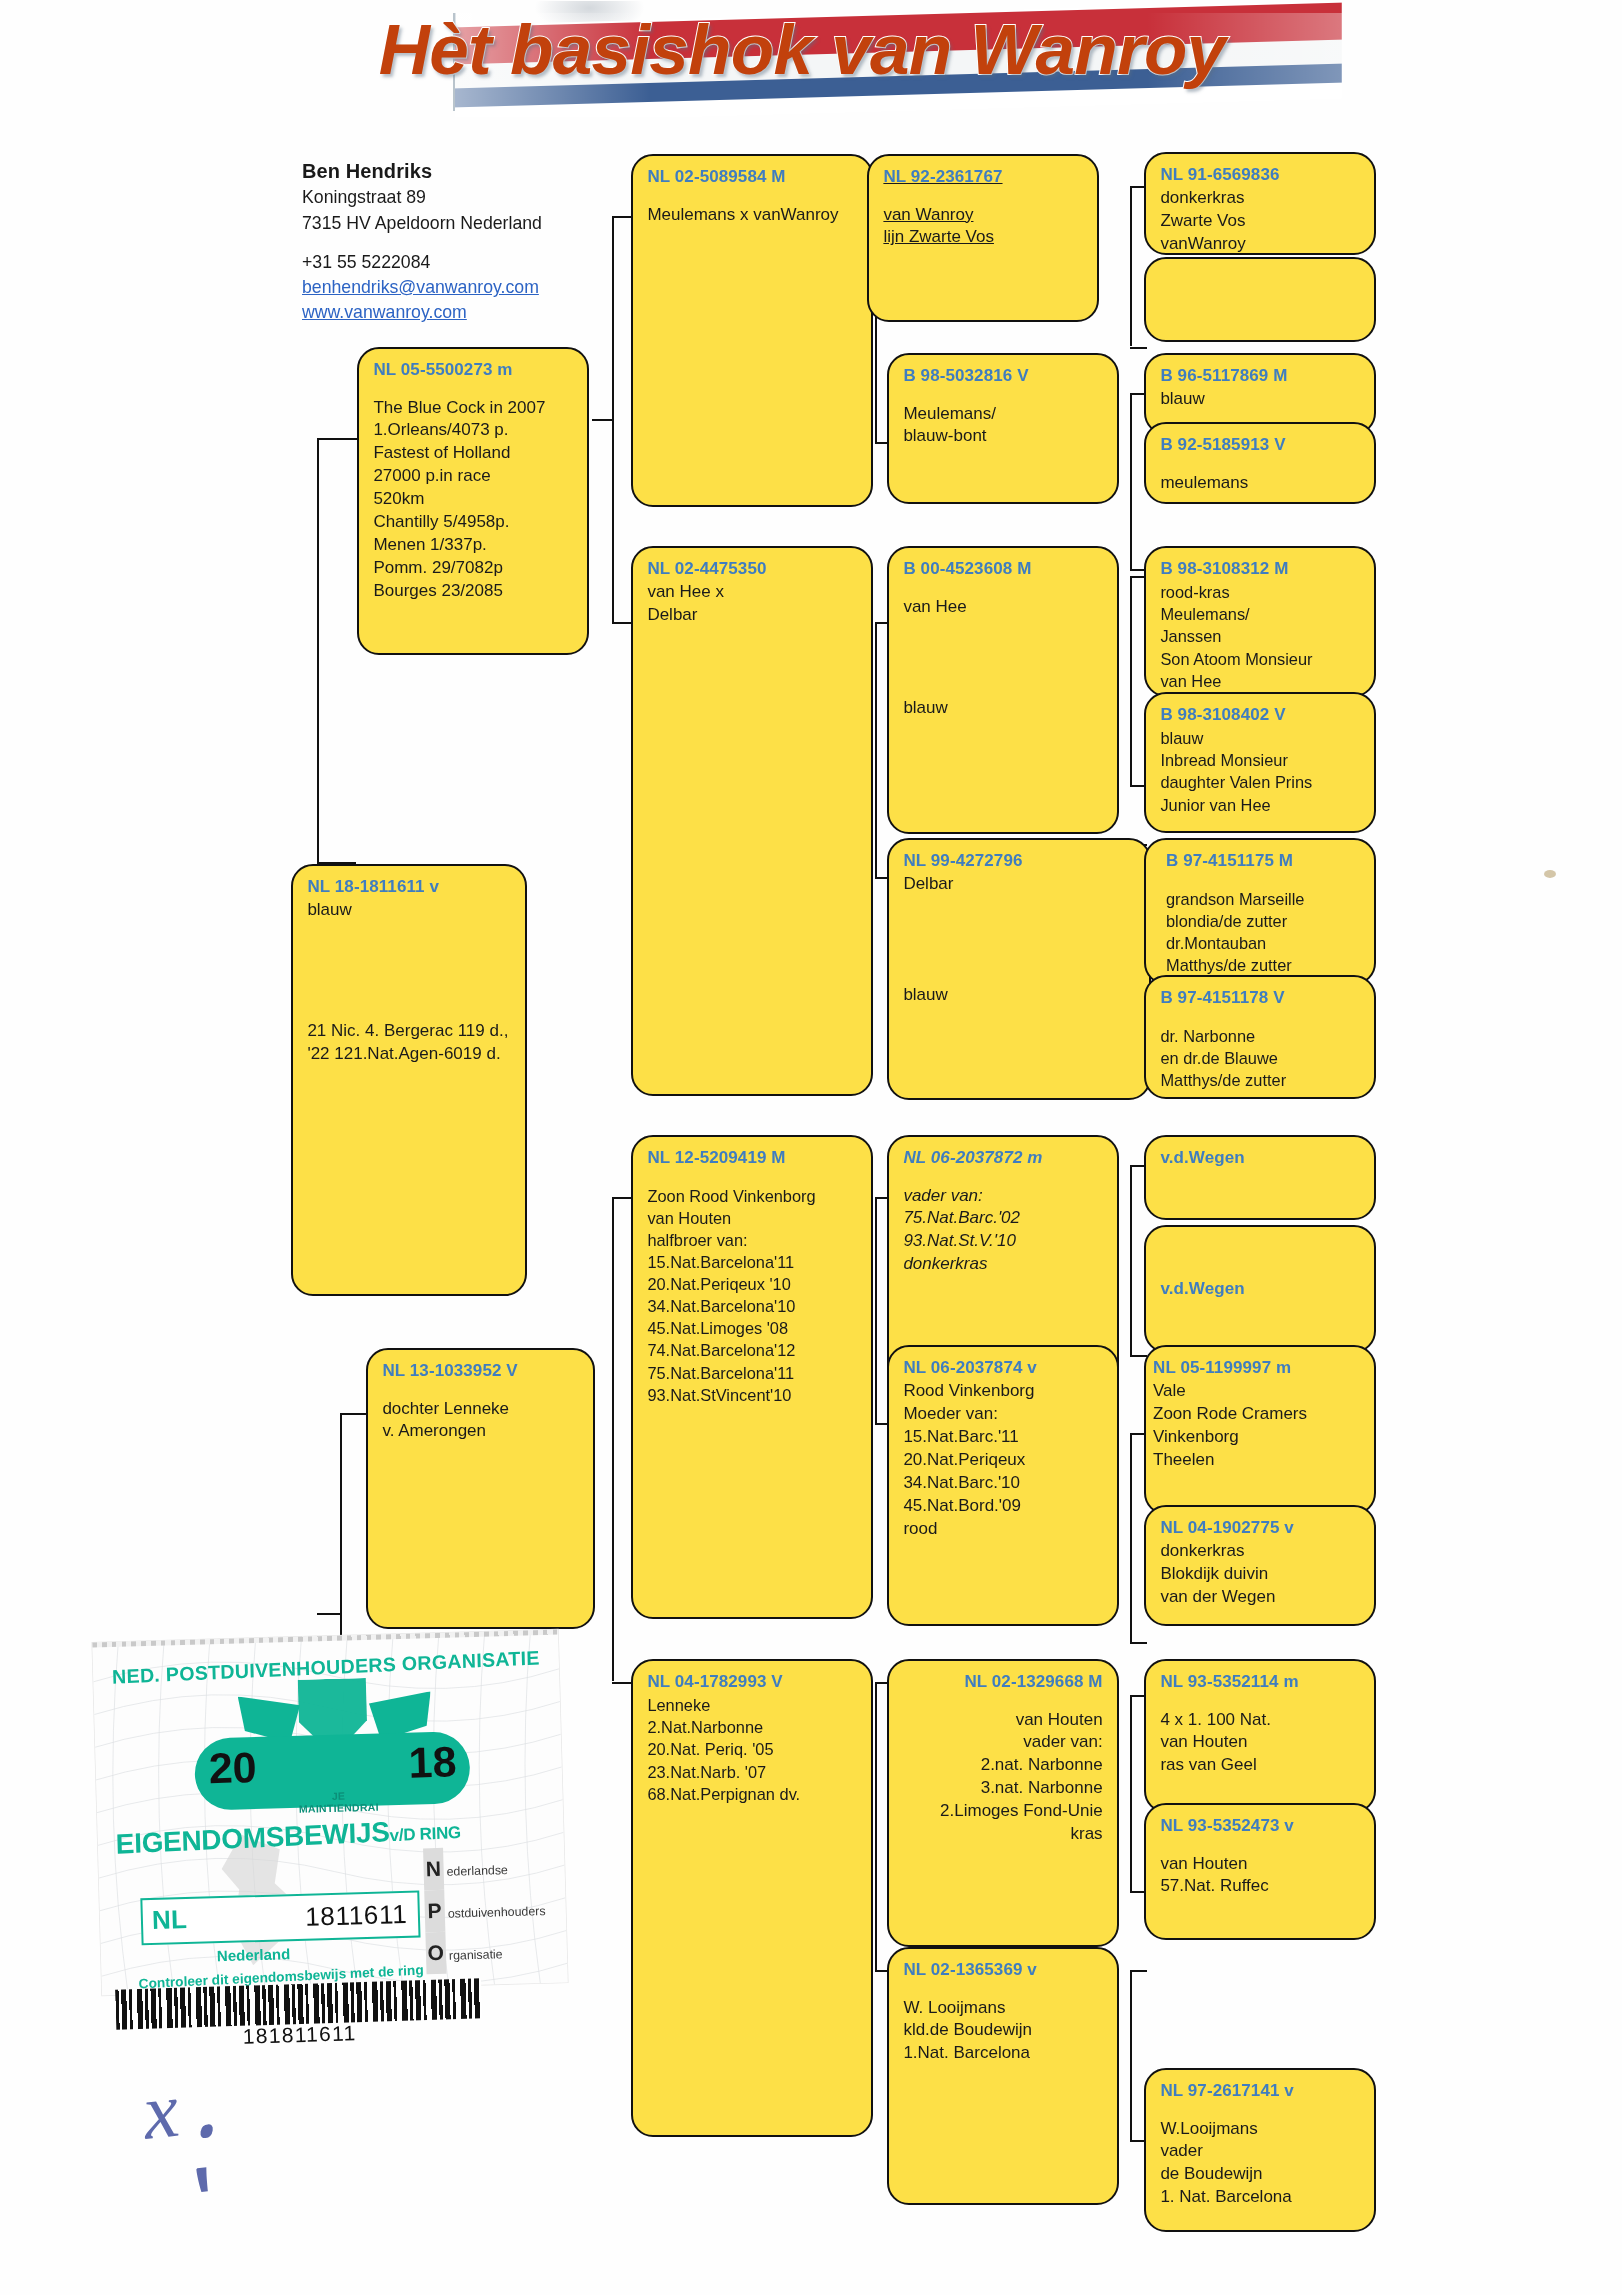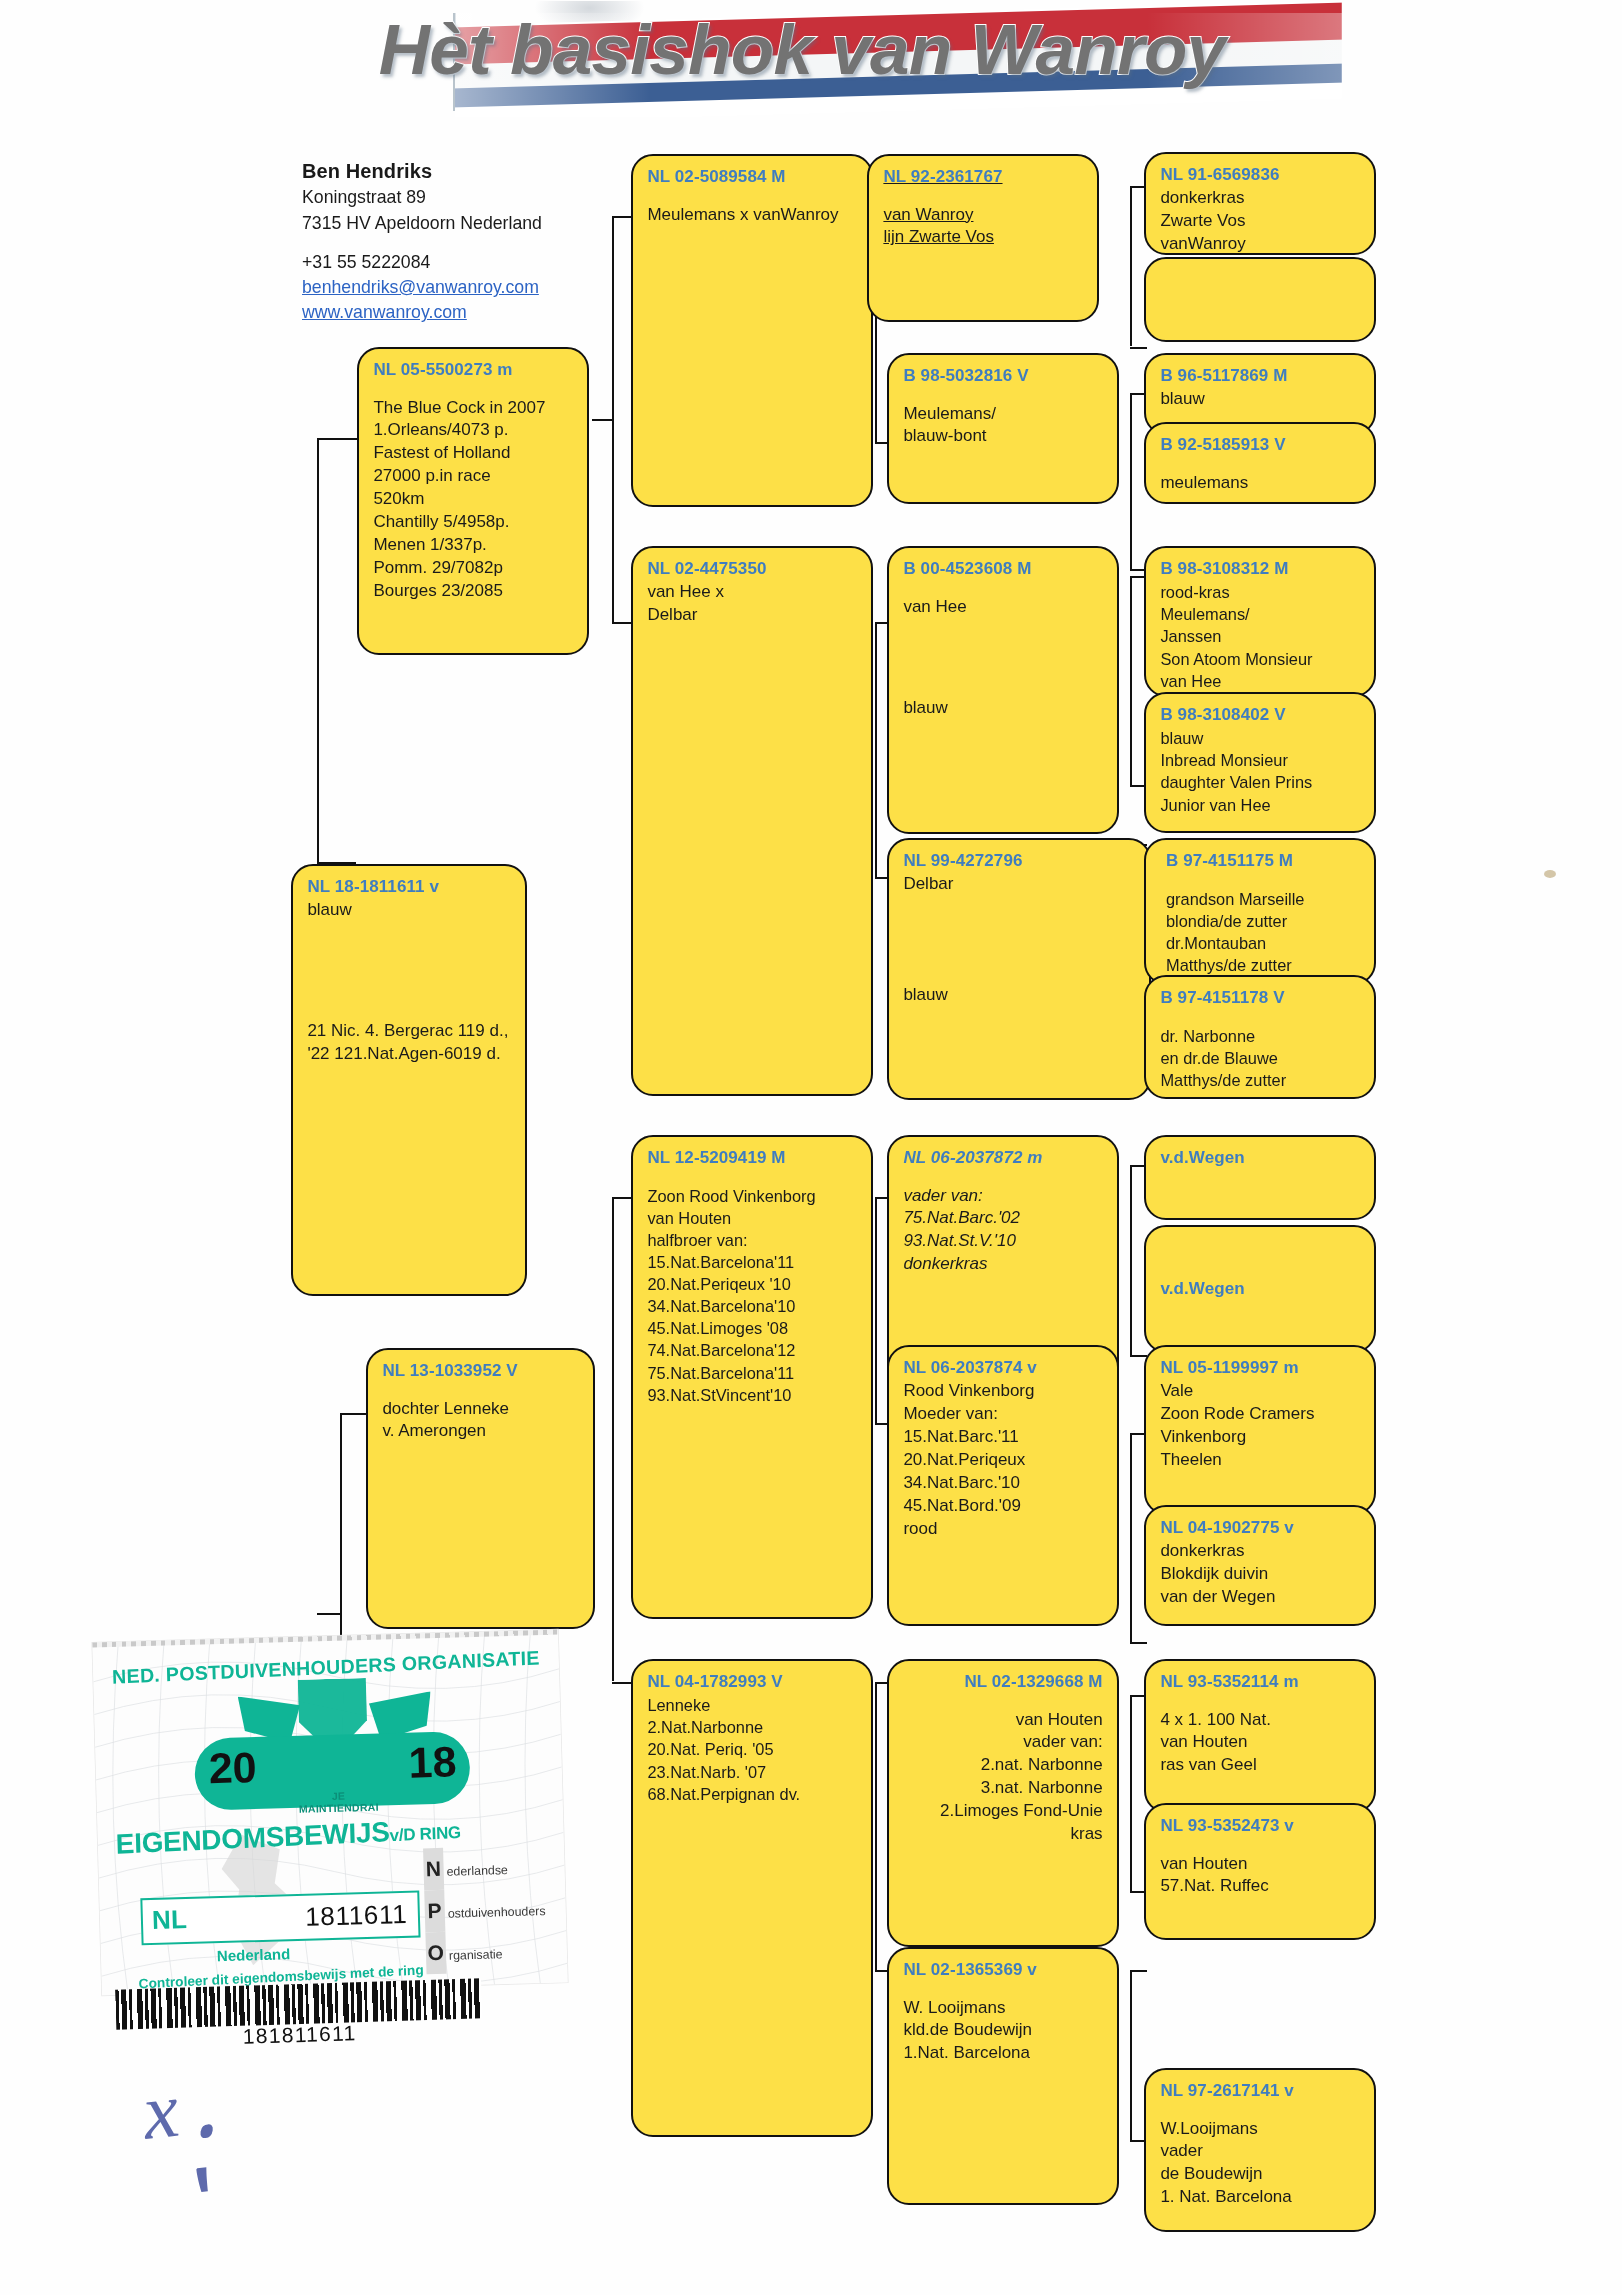--- a/index.html
+++ b/index.html
@@ -14,21 +14,21 @@
   .banner{position:absolute;left:262px;top:1.3px;width:1080px;height:116px;overflow:hidden;}
   .flag{position:absolute;left:193px;top:11.8px;width:887px;height:98px;
         background:linear-gradient(#ffffff 0 2%,#c8303a 2% 40%,#f4f6f7 40% 64%,#3c5f94 64% 84%,#ffffff 84% 100%);
         transform:skewY(-1.6deg);filter:blur(0.2px);}
   .flagfade{position:absolute;left:193px;top:11.8px;width:887px;height:98px;
         background:linear-gradient(90deg,rgba(255,255,255,.55),rgba(255,255,255,0) 22%,rgba(255,255,255,0) 78%,rgba(255,255,255,.35));}
   .banneredge{position:absolute;left:191px;top:11.8px;width:2.6px;height:98px;background:#b9c4cc;}
   .banner h1{
     position:absolute;left:0;top:7.9px;width:1080px;margin:0;text-align:center;
     font-size:71px;font-weight:bold;font-style:italic;letter-spacing:-0.7px;
-    color:#737373;
+    color:#c2410c;
     -webkit-text-stroke:2px #ffffff;
     paint-order:stroke fill;
     text-shadow:2.6px 3.3px 3.3px rgba(90,110,130,.45);
     white-space:nowrap;
   }
   .smudge{position:absolute;left:272px;top:-19.6px;width:111px;height:52px;border-radius:50%;
      background:radial-gradient(ellipse at center,rgba(160,170,180,.45),rgba(255,255,255,0) 70%);}
 
   
   .owner{position:absolute;left:302px;top:157px;width:281px;font-size:17.7px;line-height:1.42;}
@@ -421,21 +421,21 @@
   </div>
 
   <div class="bx" style="left:1144px;top:1135px;width:232px;height:85px;">
     <div class="id">v.d.Wegen</div>
   </div>
 
   <div class="bx" style="left:1144px;top:1225px;width:232px;height:128px;">
     <div class="id" style="margin-top:41px;">v.d.Wegen</div>
   </div>
 
-  <div class="bx" style="left:1144px;top:1345px;width:232px;height:170px;">
+  <div class="bx" style="left:1144px;top:1345px;width:232px;height:170px;padding-left:7px;">
     <div class="id">NL 05-1199997 m</div>
     <div class="tx">
       <div>Vale</div>
         <div>Zoon Rode Cramers</div>
       <div>Vinkenborg</div>
         <div>Theelen</div>
     </div>
   </div>
 
   <div class="bx" style="left:1144px;top:1505px;width:232px;height:121px;">

